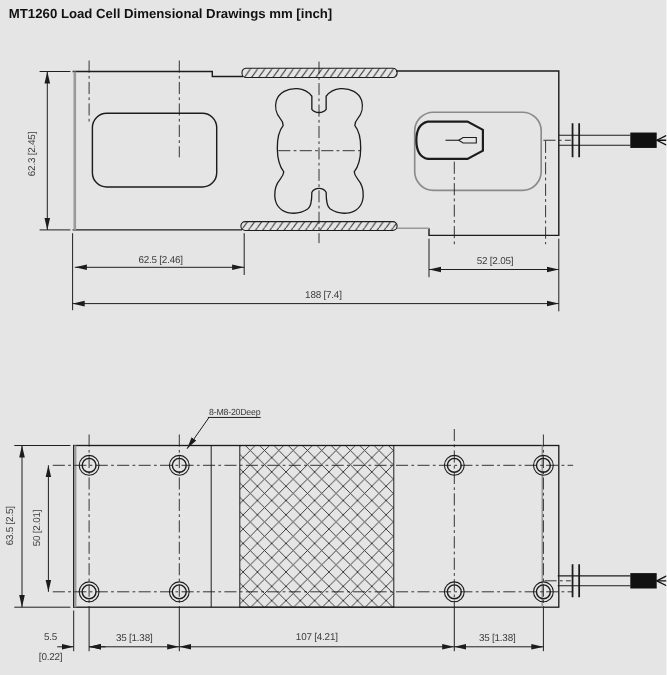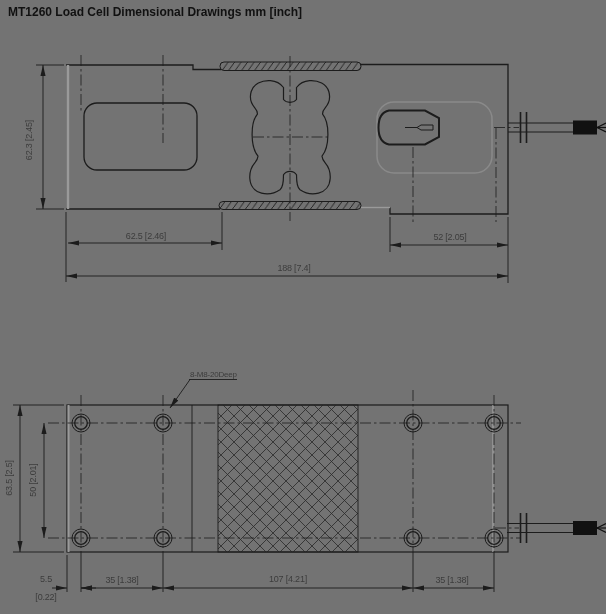--- a/index.html
+++ b/index.html
@@ -1,16 +1,16 @@
 <!DOCTYPE html>
 <html><head>
 <meta charset="utf-8">
 <style>
   html,body{margin:0;padding:0;background:#ffffff;}
-  .page{position:relative;width:606px;height:614px;background:#737373;overflow:hidden;
+  .page{position:relative;width:606px;height:614px;background:#e5e5e5;overflow:hidden;
         font-family:"Liberation Sans","DejaVu Sans",sans-serif;}
   .title{position:absolute;left:8px;top:5px;font-size:12px;font-weight:bold;color:#111;
          letter-spacing:0px;}
   svg text{font-family:"Liberation Sans","DejaVu Sans",sans-serif;font-size:9px;fill:#3c3c3c;
            letter-spacing:-0.2px;}
   svg .note{font-size:8px;}
 </style>
 </head>
 <body>
 

